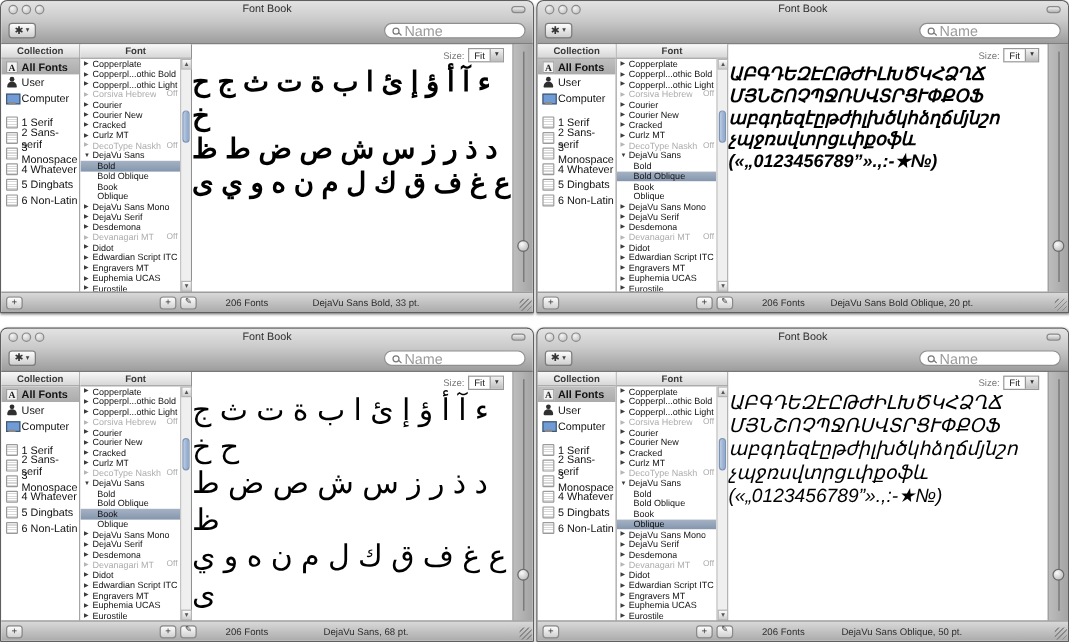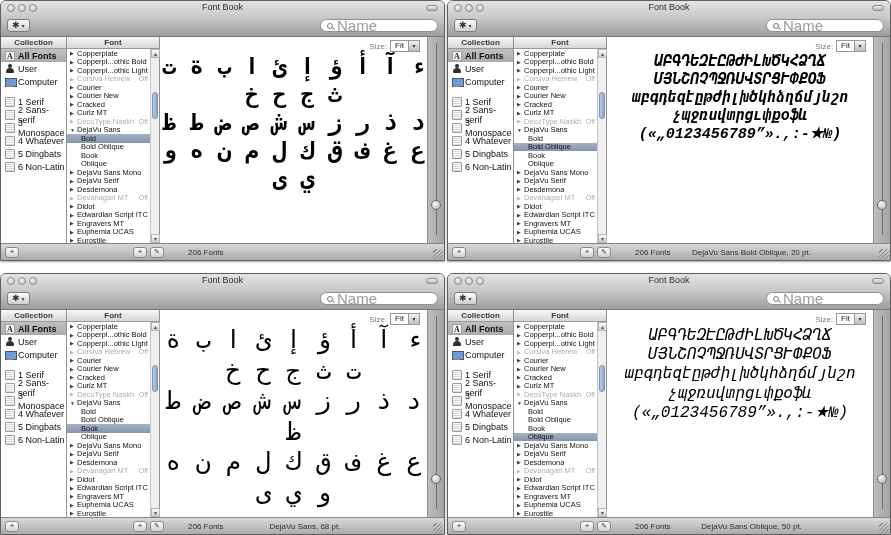--- a/index.html
+++ b/index.html
@@ -21,21 +21,21 @@
              border-bottom:1px solid #787878; }
   .gear-btn { display:flex; align-items:center; gap:2px; height:13px; padding:0 4px; border:1px solid #7d7d7d;
               border-radius:3px; background:linear-gradient(#fdfdfd,#cfcfcf); font-size:9px; color:#333; cursor:default; }
   .gear-glyph { font-size:9px; line-height:9px; }
   .gear-arrow { font-size:6px; line-height:6px; color:#444; }
   .searchfield { display:flex; align-items:center; gap:4px; width:118px; height:13px; border:1px solid #8f8f8f;
                  border-radius:7px; background:#fff; padding:0 6px; }
   .mag { width:6px; height:6px; border:1px solid #777; border-radius:50%; position:relative; flex:0 0 6px; }
   .mag::after { content:""; position:absolute; width:3px; height:1px; background:#777;
                 right:-3px; bottom:-1px; transform:rotate(45deg); }
-  .search-placeholder { font-size:15px; color:#9b9b9b; }
+  .search-placeholder { font-size:12px; color:#9b9b9b; }
   
   .content { flex:1; display:flex; min-height:0; }
   .col { display:flex; flex-direction:column; min-height:0; background:#fff; }
   .collections-col { width:66px; border-right:1px solid #909090; }
   .fonts-col { width:93px; border-right:1px solid #909090; }
   .preview-col { flex:1; position:relative; overflow:hidden; }
   .col-header { height:12px; line-height:11px; text-align:center; font-size:8px; font-weight:bold; color:#3a3a3a;
                 background:linear-gradient(#f8f8f8,#d7d7d7); border-bottom:1px solid #9a9a9a; }
   .list { flex:1; overflow:hidden; }
   
@@ -68,25 +68,25 @@
   .scrollbar { position:absolute; top:0; right:0; bottom:0; width:9px; background:#efefef; border-left:1px solid #c4c4c4; }
   .sb-arrow { position:absolute; left:0; width:9px; height:9px; text-align:center; font-size:6px; line-height:9px;
               color:#555; background:linear-gradient(#fdfdfd,#cecece); border:1px solid #b5b5b5; }
   .sb-arrow.up { top:0; }
   .sb-arrow.down { bottom:0; }
   .sb-thumb { position:absolute; left:1px; top:22%; width:6px; height:27px; border-radius:3px;
               background:linear-gradient(90deg,#bccbe2,#8aa6cc); border:1px solid #7b93b5; }
   
   .size-row { position:absolute; top:3px; right:7px; display:flex; align-items:center; gap:3px; z-index:2; }
   .size-label { font-size:8px; color:#7a7a7a; }
-  .size-combo { display:flex; border:1px solid #989898; background:#fff; height:12px; }
+  .size-combo { display:flex; align-items:center; border:1px solid #989898; background:#fff; height:12px; }
   .size-value { font-size:8px; color:#222; padding:0 4px; min-width:16px; }
   .size-btn { width:11px; height:100%; font-size:6px; line-height:11px; text-align:center; color:#333;
               background:linear-gradient(#f2f2f2,#bdbdbd); border-left:1px solid #989898; }
-  .preview-text { margin-top:17px; text-align:center; color:#000; font-family:Liberation Mono, monospace; }
+  .preview-text { margin-top:17px; text-align:left; color:#000; font-family:Liberation Sans, sans-serif; }
   .preview-text.arabic { line-height:1.22; }
   .preview-text.armenian { line-height:1.2; }
   
   .slider-strip { width:17px; position:relative; border-left:1px solid #8d8d8d;
                   background:linear-gradient(90deg,#bdbdbd,#a4a4a4); }
   .slider-track { position:absolute; left:8px; top:6px; bottom:8px; width:1px; background:#6e6e6e; }
   .slider-knob { position:absolute; left:3px; top:79%; width:10px; height:10px; border-radius:50%;
                  border:1px solid #6a6a6a; background:radial-gradient(circle at 35% 30%, #fafafa, #b0b0b0); }
   
   .bottombar { position:relative; height:17px; display:flex; align-items:center; flex:0 0 17px;
@@ -290,20 +290,21 @@
       <div class="slider-strip">
         <span class="slider-track"></span>
         <span class="slider-knob"></span>
       </div>
     </div>
     <div class="bottombar">
       <button class="small-btn add-collection">+</button>
       <button class="small-btn add-font">+</button>
       <button class="small-btn edit-font">✎</button>
       <span class="font-count">206 Fonts</span>
+      <span class="status">DejaVu Sans Bold, 33 pt.</span>
       <span class="resize-grip"></span>
     </div>
   </div>
 
   <div class="window">
     <div class="chrome-top">
       <div class="titlebar">
         <div class="traffic">
           <span class="tl-btn"></span>
           <span class="tl-btn"></span>

